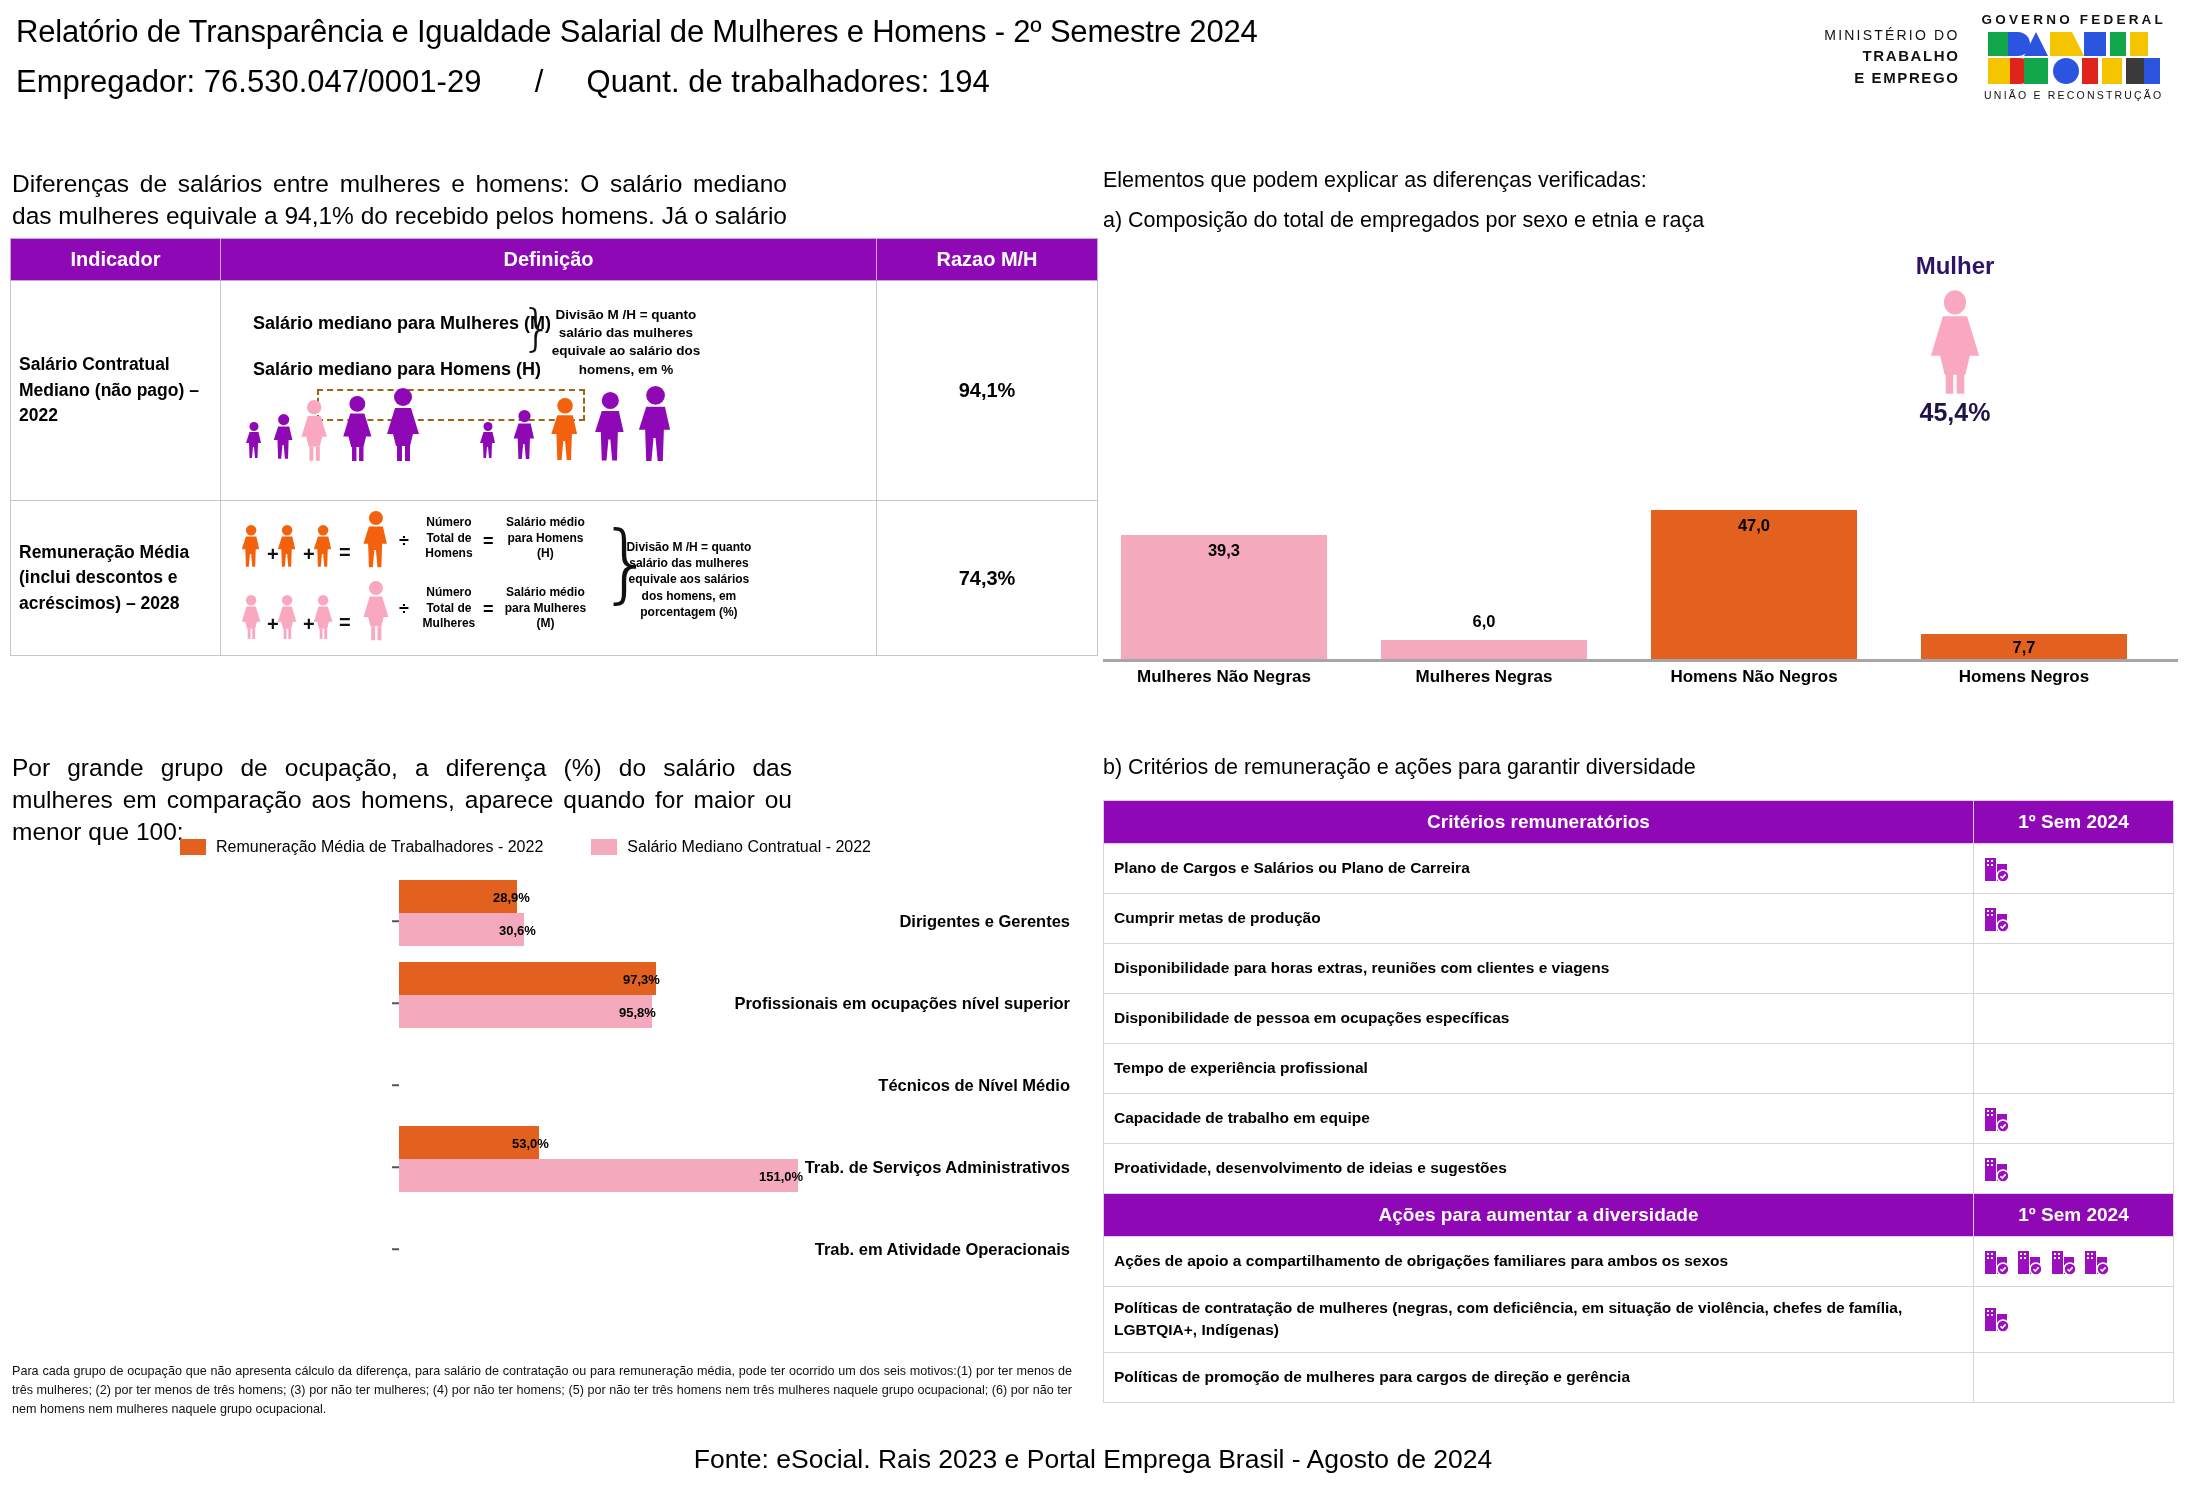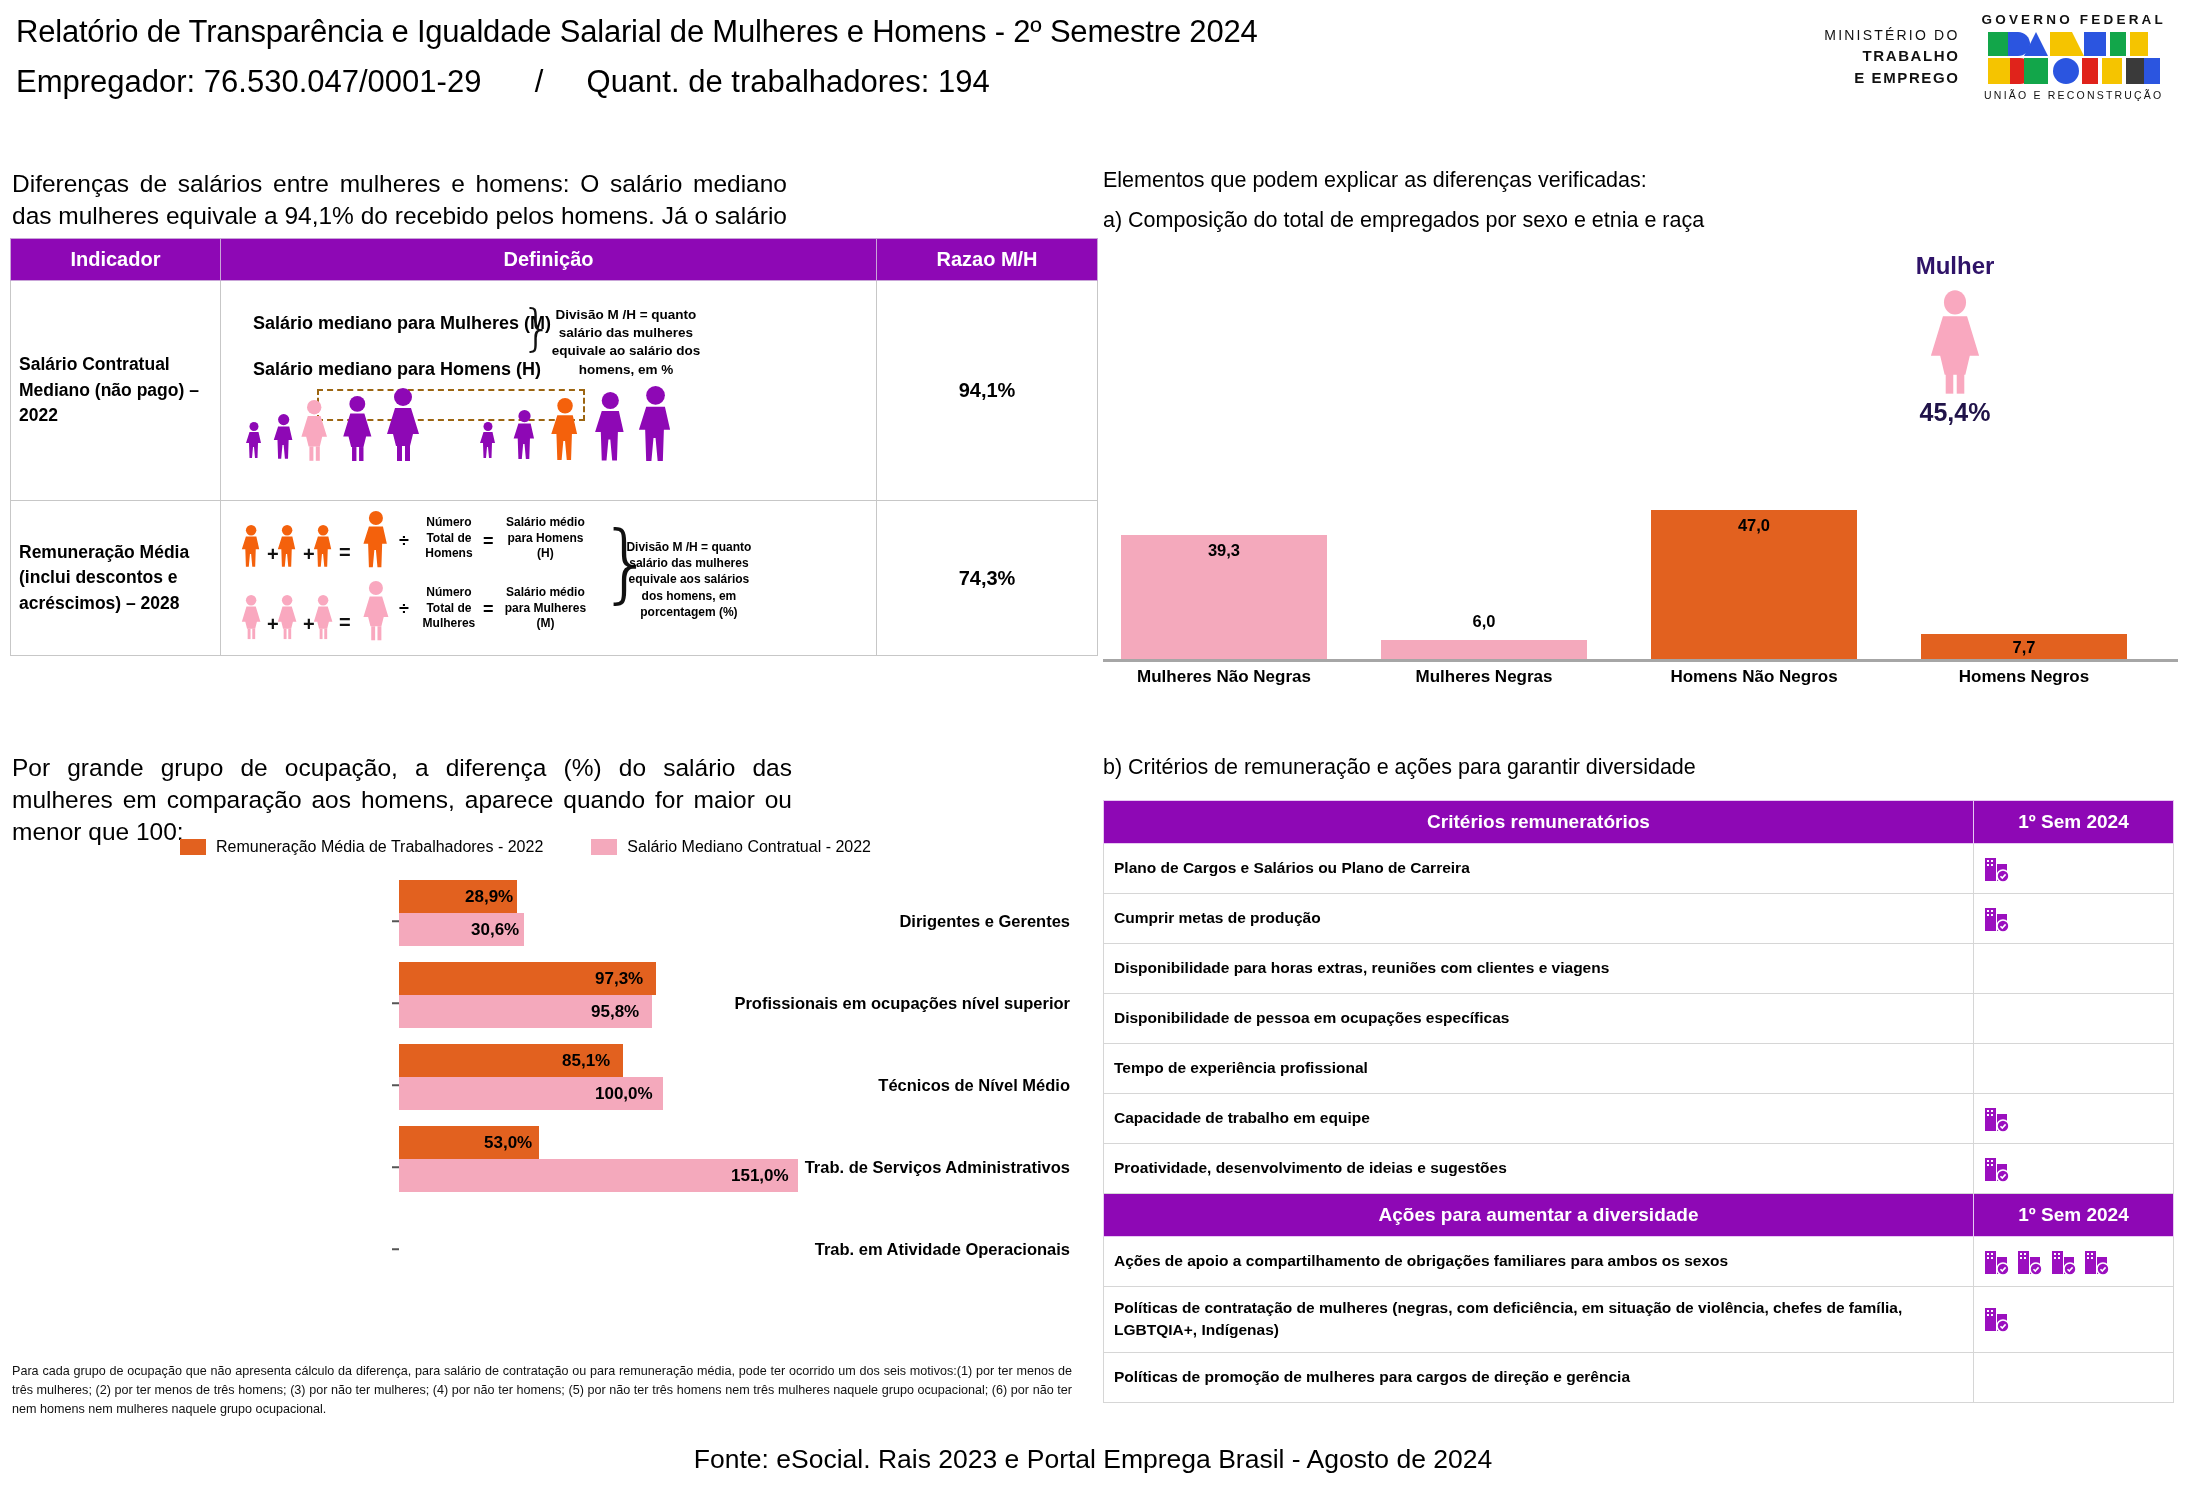--- a/index.html
+++ b/index.html
@@ -72,21 +72,21 @@
     position: absolute; right: 0; top: 50%; transform: translateY(-50%);
     width: 375px; text-align: right; font-size: 16.5px; font-weight: 700; padding-right: 10px;
     white-space: nowrap;
   }
   .occ-tick { position: absolute; left: 382px; top: 50%; width: 7px; height: 1.5px; background: #555; transform: translateY(-50%); }
   .occ-bars { position: absolute; left: 389px; top: 0; height: 100%; width: 660px; }
   .occ-bar { position: relative; height: 33px; }
   .occ-bar .fill { position: absolute; left: 0; top: 0; height: 100%; }
   .occ-bar .val {
     position: absolute; top: 50%; transform: translateY(-50%);
-    font-size: 17px; font-weight: 700; color: #000;
+    font-size: 13px; font-weight: 700; color: #000; margin-left: 28px;
   }
 
   .foot-note {
     position: absolute; left: 12px; top: 1362px; width: 1060px;
     font-size: 12.6px; line-height: 1.5; text-align: justify; color: #111;
   }
 
   
   .intro-right { position: absolute; left: 1103px; top: 168px; font-size: 21.5px; }
   .sub-a { position: absolute; left: 1103px; top: 208px; font-size: 21.5px; }
@@ -378,30 +378,20 @@
         <div class="occ-bar">
           <div class="fill" style="width:253px; background:#f4a9bc"></div>
           <div class="val" style="left:192px;">95,8%</div>
         </div>
       </div>
     </div>
 
     <div class="occ-row">
       <div class="occ-lbl">Técnicos de Nível Médio</div>
       <div class="occ-tick"></div>
-      <div class="occ-bars">
-        <div class="occ-bar">
-          <div class="fill" style="width:224px; background:#e2611f"></div>
-          <div class="val" style="left:163px;">85,1%</div>
-        </div>
-        <div class="occ-bar">
-          <div class="fill" style="width:264px; background:#f4a9bc"></div>
-          <div class="val" style="left:196px;">100,0%</div>
-        </div>
-      </div>
     </div>
 
     <div class="occ-row">
       <div class="occ-lbl">Trab. de Serviços Administrativos</div>
       <div class="occ-tick"></div>
       <div class="occ-bars">
         <div class="occ-bar">
           <div class="fill" style="width:140px; background:#e2611f"></div>
           <div class="val" style="left:85px;">53,0%</div>
         </div>

